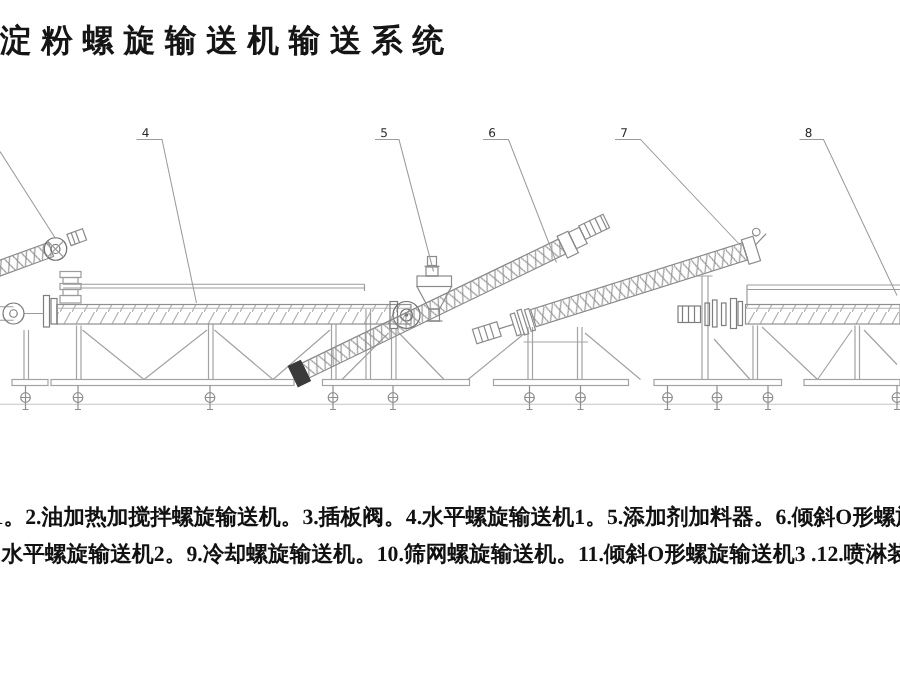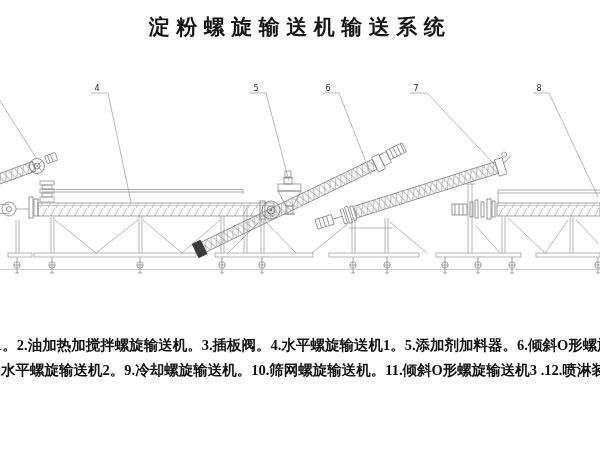--- a/index.html
+++ b/index.html
@@ -1,18 +1,18 @@
 <!DOCTYPE html>
 <html><head>
 <meta charset="utf-8">
 <style>
   html,body{margin:0;padding:0;background:#ffffff;}
   .page{position:relative;width:600px;height:450px;background:#ffffff;overflow:hidden;
         font-family:"Liberation Serif","DejaVu Serif",serif;}
-  .title{position:absolute;top:13px;left:0;width:600px;text-align:center;
+  .title{position:absolute;top:13px;left:0;width:600px;
          font-size:21px;font-weight:bold;letter-spacing:6.5px;color:#151515;white-space:nowrap;}
   .drawing{position:absolute;top:0;left:0;}
   .caption{position:absolute;top:333px;left:-5px;width:640px;color:#111;
            font-size:14.5px;font-weight:bold;line-height:25px;white-space:nowrap;}
   .caption .l2{margin-left:6px;}
   svg text{font-family:"DejaVu Sans",sans-serif;font-size:8px;fill:#2a2a2a;}
 </style>
 </head>
 <body>
 

